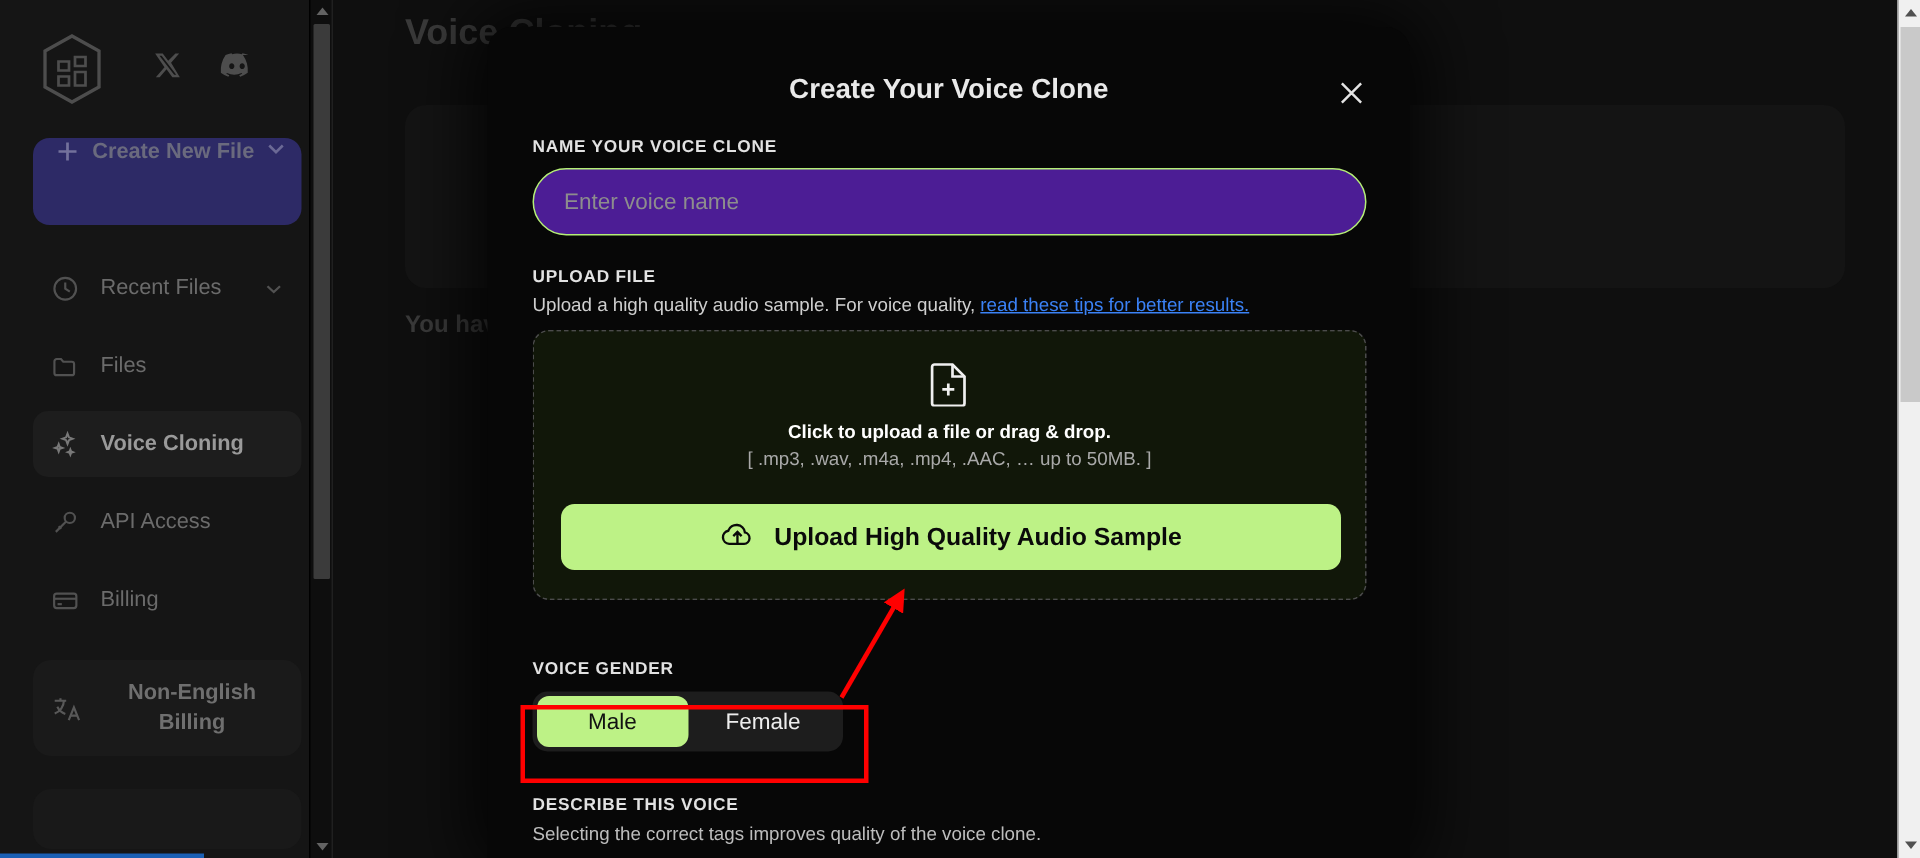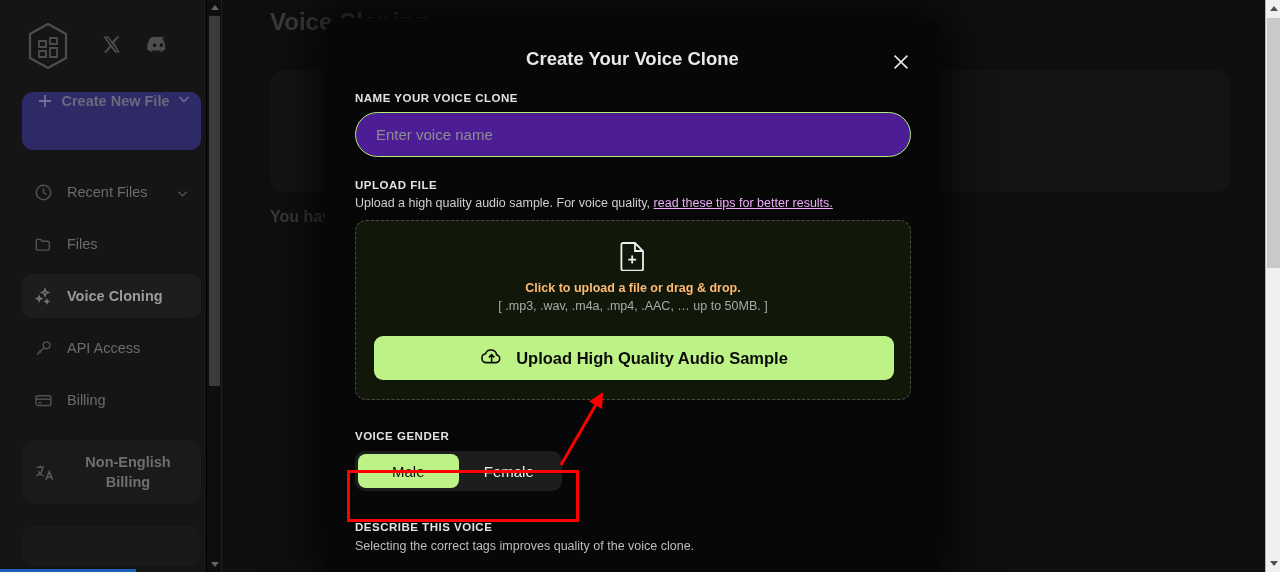--- a/index.html
+++ b/index.html
@@ -208,21 +208,21 @@
 
   .m-label {
     font-size: 11.5px; font-weight: bold;
     letter-spacing: .5px;
     color: #e2e2e2;
     text-transform: uppercase;
   }
   .m-sub {
     font-size: 12.5px; color: #cfcfcf; margin-top: 5px;
   }
-  .m-sub a { color: #f0abfc; text-decoration: underline; }
+  .m-sub a { color: #3b82f6; text-decoration: underline; }
 
   #voice-name-input {
     margin-top: 8px;
     width: 556px; height: 45px;
     background: #4c1d95;
     border: 1.5px solid #b5ee77;
     border-radius: 23px;
     padding: 0 20px;
     font-family: "Liberation Sans", sans-serif;
     font-size: 15px;
@@ -242,41 +242,41 @@
     position: relative;
     cursor: pointer;
   }
   #file-plus-icon {
     position: absolute; left: 50%; top: 20px;
     transform: translateX(-50%);
   }
   #dz-line1 {
     position: absolute; left: 0; top: 60px; width: 100%;
     text-align: center;
-    font-size: 12.5px; font-weight: bold; color: #fdba74;
+    font-size: 12.5px; font-weight: bold; color: #ffffff;
   }
   #dz-line2 {
     position: absolute; left: 0; top: 78px; width: 100%;
     text-align: center;
     font-size: 12.5px; color: #a9a9a9;
   }
   #upload-btn {
     position: absolute; left: 18px; top: 115px;
     width: 520px; height: 44px;
     background: #bdf286;
     border: none; border-radius: 9px;
     display: flex; align-items: center; justify-content: center;
     gap: 12px;
     cursor: pointer;
   }
   #upload-btn .ub-label {
     font-size: 16.5px; font-weight: bold; color: #0a0a0a;
   }
 
-  .sec-gender { margin-top: 30px; }
+  .sec-gender { margin-top: 40px; }
   #gender-toggle {
     margin-top: 9px;
     width: 207px; height: 40px;
     background: #1d1d1d;
     border-radius: 10px;
     display: flex;
     padding: 3px;
     position: relative;
   }
   .gender-opt {

